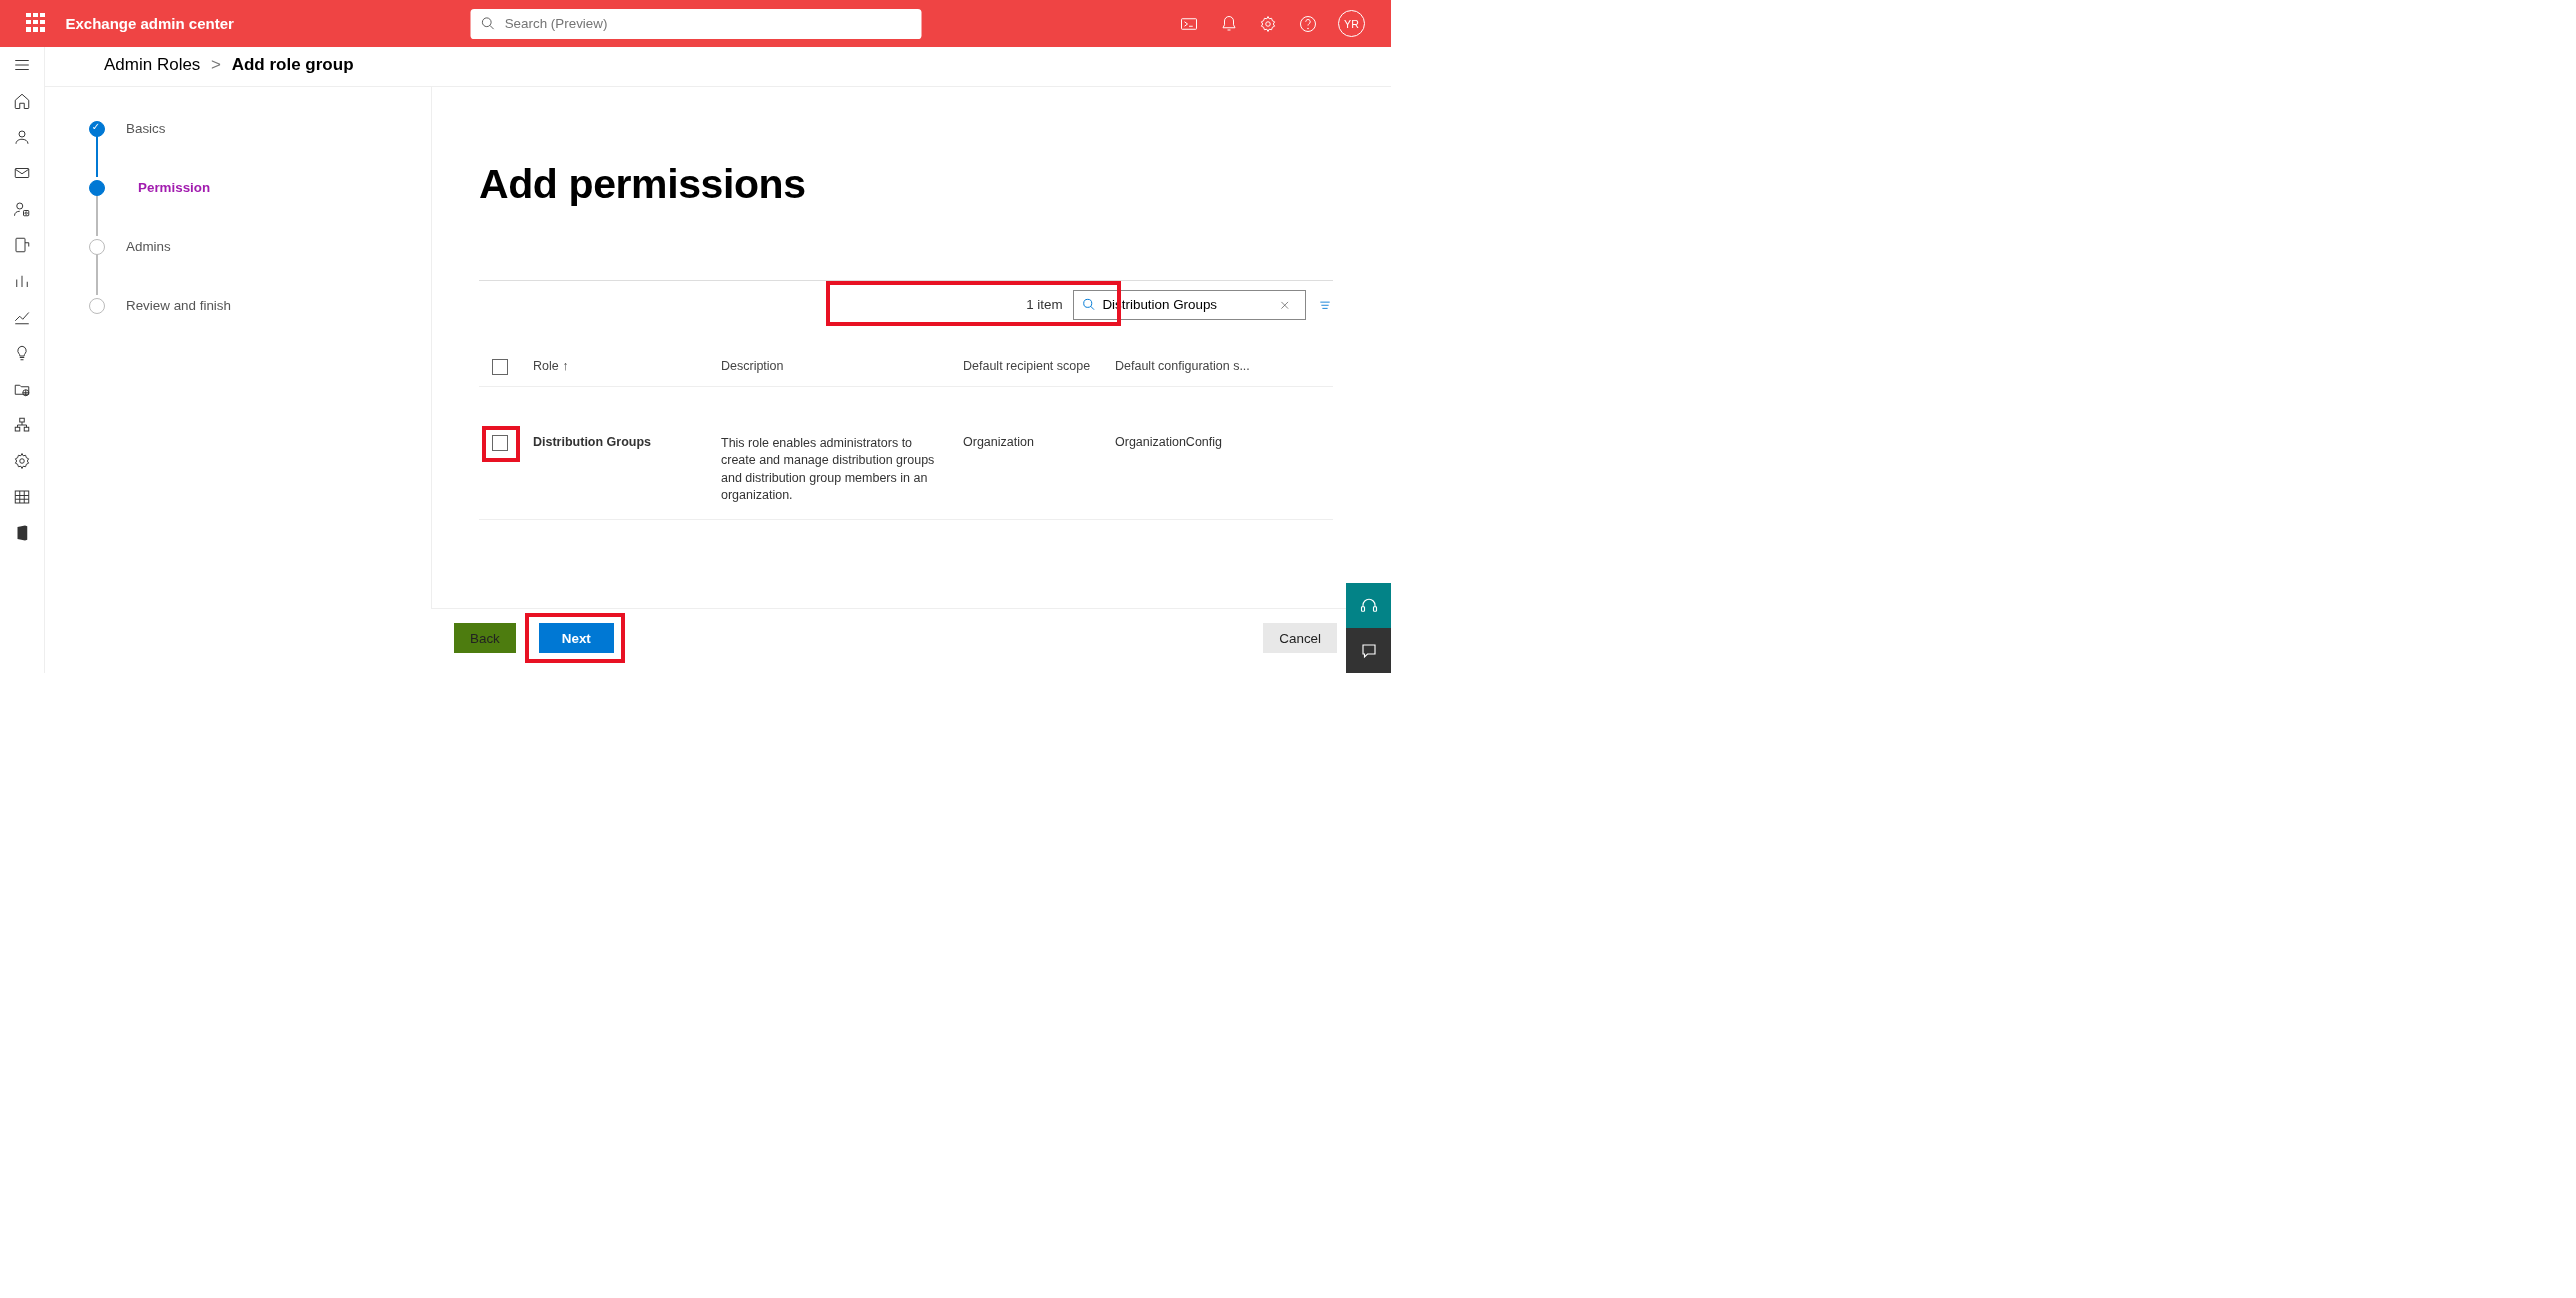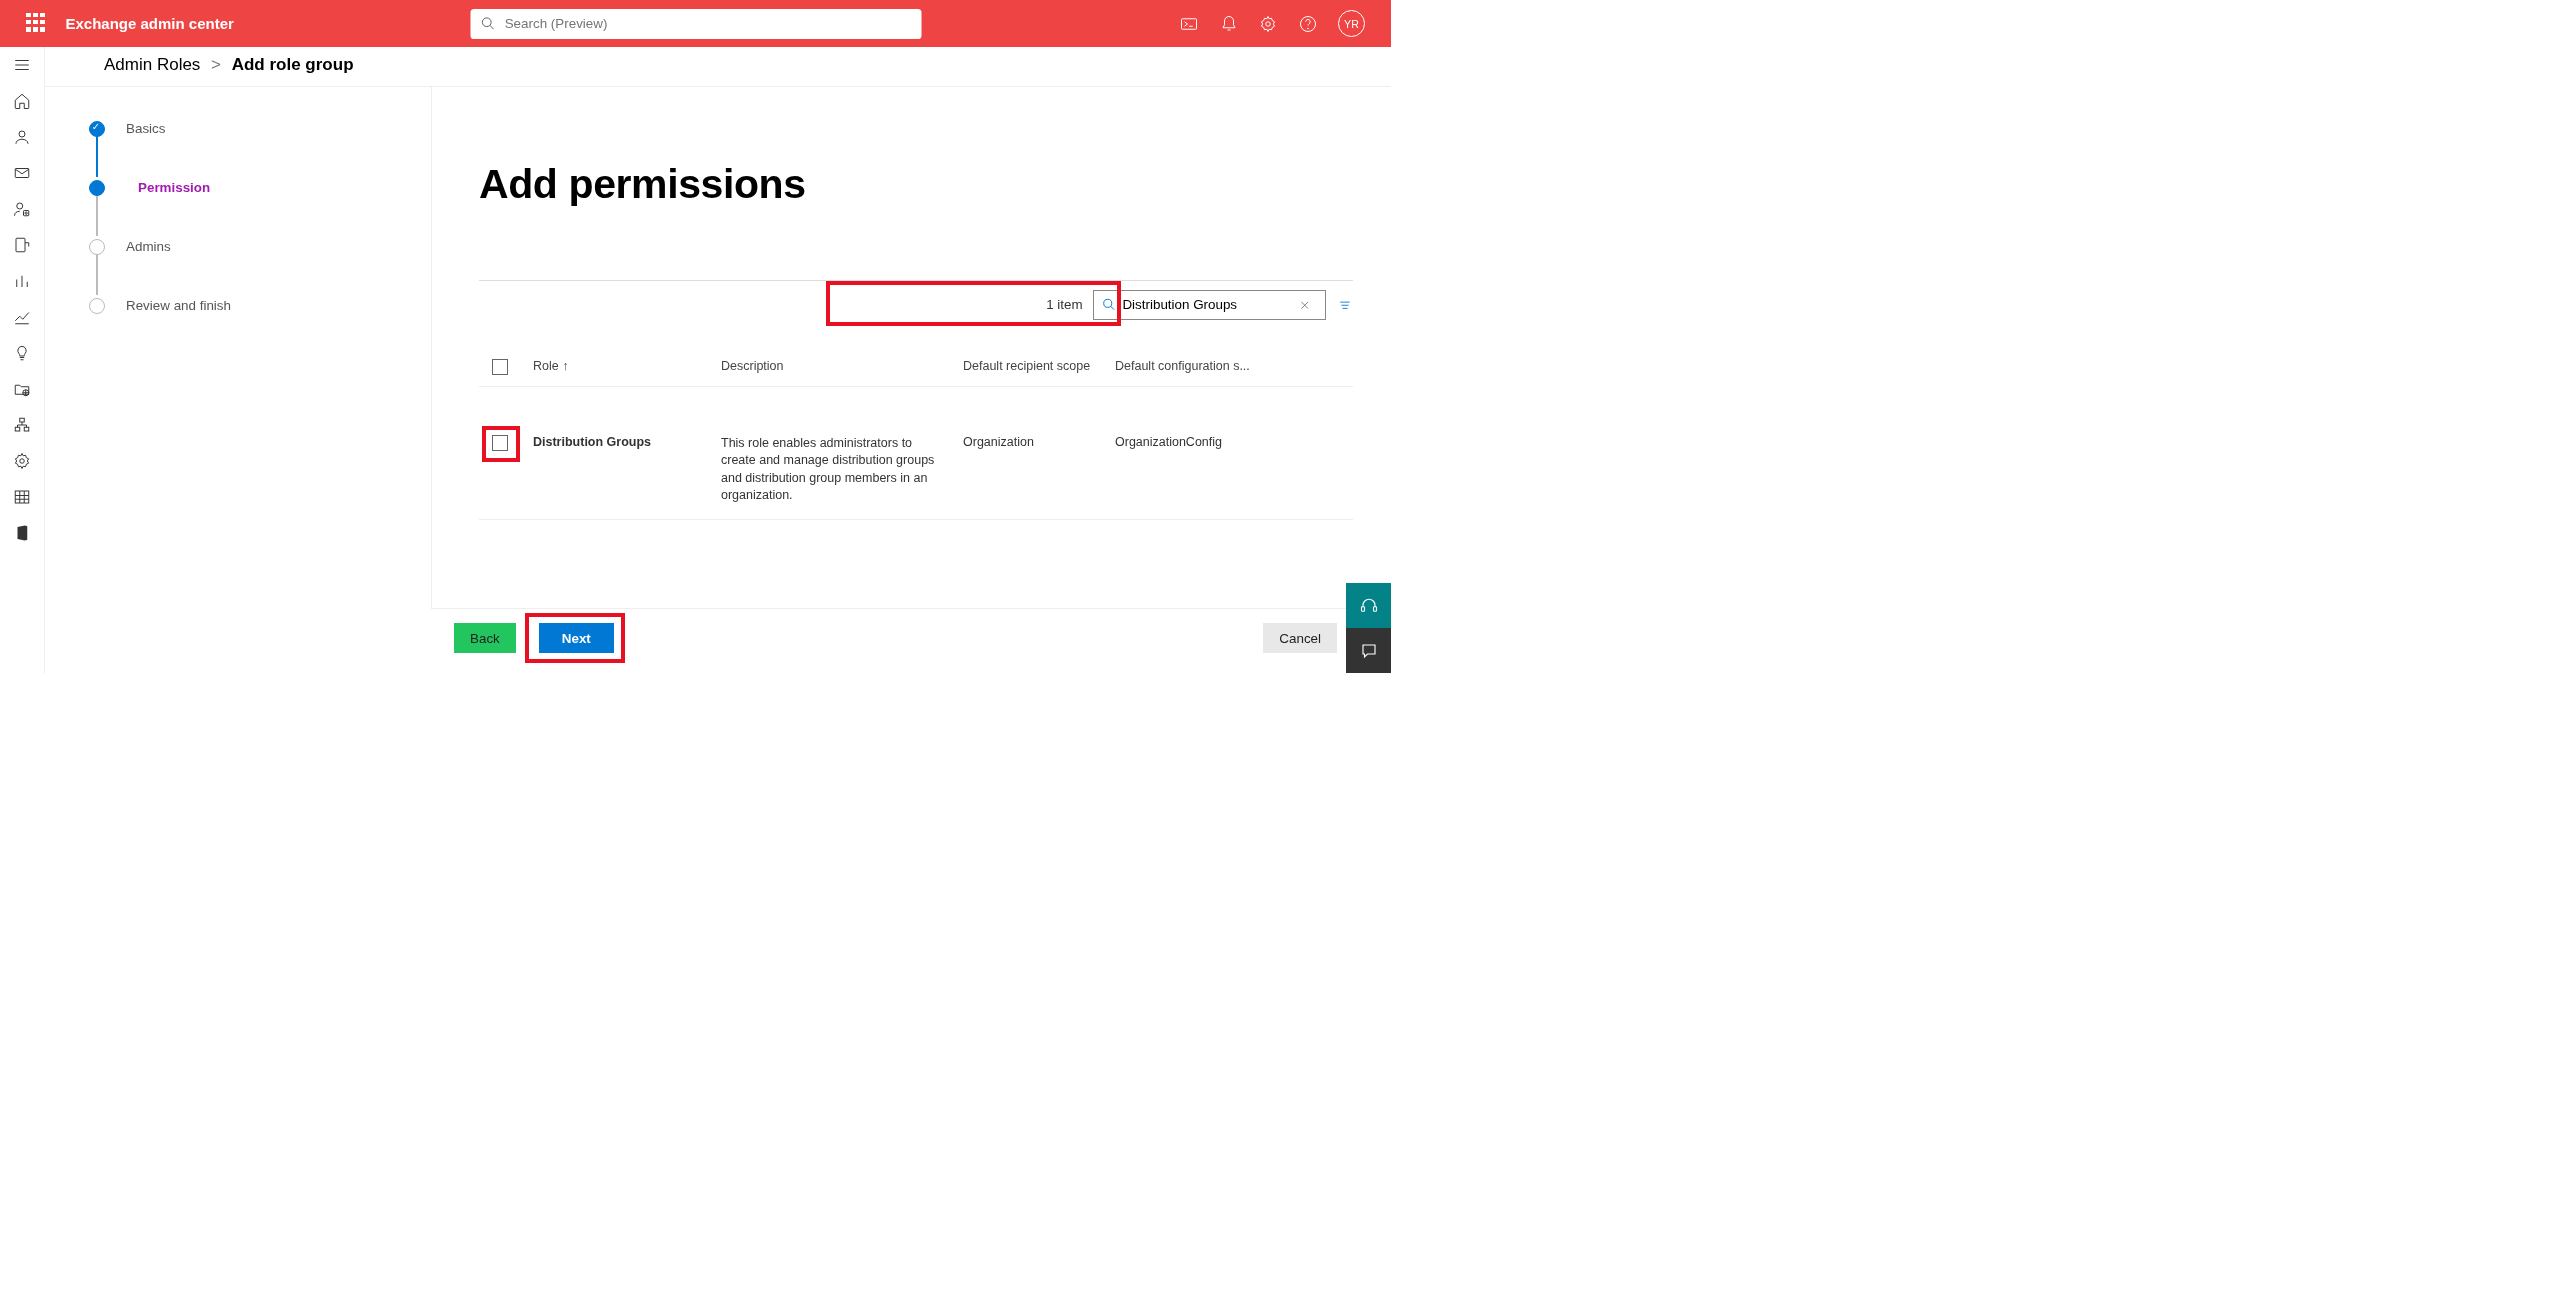--- a/index.html
+++ b/index.html
@@ -42,21 +42,21 @@
 .step.active .label{font-weight:600;color:#a21caf;padding-left:12px;}
 .stepper .line{position:absolute;left:7.2px;width:1.8px;background:#bbb;z-index:1;}
 .line1{top:18px;height:43px;background:#0078d4!important;}
 .line2{top:77px;height:43px;}
 .line3{top:136px;height:43px;}
 
 
 .vline{position:absolute;top:86px;left:431px;width:0.9px;height:522px;background:#eee;}
 
 
-.main{position:absolute;top:161px;left:479px;right:38px;}
+.main{position:absolute;top:161px;left:479px;right:58px;}
 .main h1{font-size:41px;font-weight:700;letter-spacing:-0.4px;margin-bottom:72px;}
 .desc{font-size:13.4px;color:#333;line-height:1.5;max-width:572px;margin-bottom:12.5px;}
 .hr{height:0.9px;background:#ddd;margin-top:5.4px;}
 
 
 .searchrow{display:flex;align-items:center;justify-content:flex-end;gap:10.7px;margin-top:9px;position:relative;}
 .itemcount{font-size:13.4px;color:#333;}
 .filterbox{width:233px;height:30px;border:0.9px solid #888;display:flex;align-items:center;padding:0 7.2px;}
 .filterbox svg{width:15px;height:15px;stroke:#0078d4;fill:none;stroke-width:1.7;margin-right:7.2px;}
 .filterbox input{border:none;outline:none;flex:1;font-size:13.4px;}
@@ -71,21 +71,21 @@
 .thead,.trow{display:grid;grid-template-columns:54px 188px 242px 152px 152px;align-items:flex-start;margin-top:34px;}
 .thead{font-size:12.5px;color:#444;padding-bottom:10.7px;border-bottom:0.9px solid #eee;}
 .thead .sort::after{content:" ↑";}
 .trow{padding:14.3px 0;border-bottom:0.9px solid #eee;font-size:12.5px;color:#333;}
 .trow .rolename{font-weight:600;}
 .chk{width:16px;height:16px;border:1.3px solid #666;margin-left:12.5px;}
 
 
 .footer{position:absolute;bottom:19.7px;left:454px;right:54px;display:flex;align-items:center;}
 .btn{height:30px;padding:0 16px;font-size:13.4px;border:none;cursor:pointer;}
-.btn-default{background:#22c55e;color:#222;}
+.btn-default{background:#4d7c0f;color:#222;}
 .btn-primary{background:#0078d4;color:#fff;font-weight:600;margin-left:23px;padding:0 23px;}
 .btn-cancel{margin-left:auto;background:#e8e8e8;}
 
 
 .floats{position:absolute;right:0;bottom:0;}
 .floatbtn{width:45px;height:45px;display:flex;align-items:center;justify-content:center;}
 .fb1{background:#038387;}
 .fb2{background:#333;}
 .floatbtn svg{width:18px;height:18px;stroke:#fff;fill:none;stroke-width:1.5;}
 

